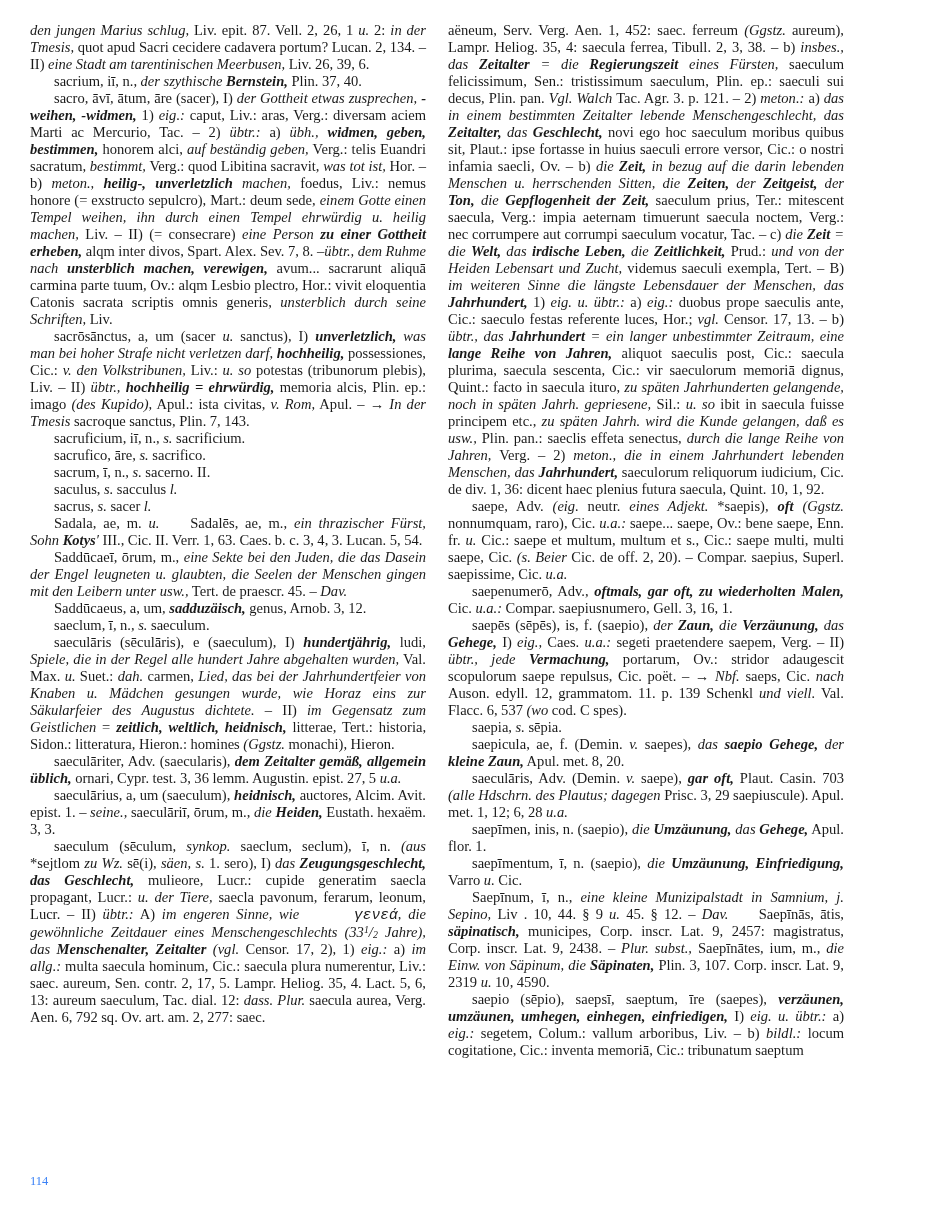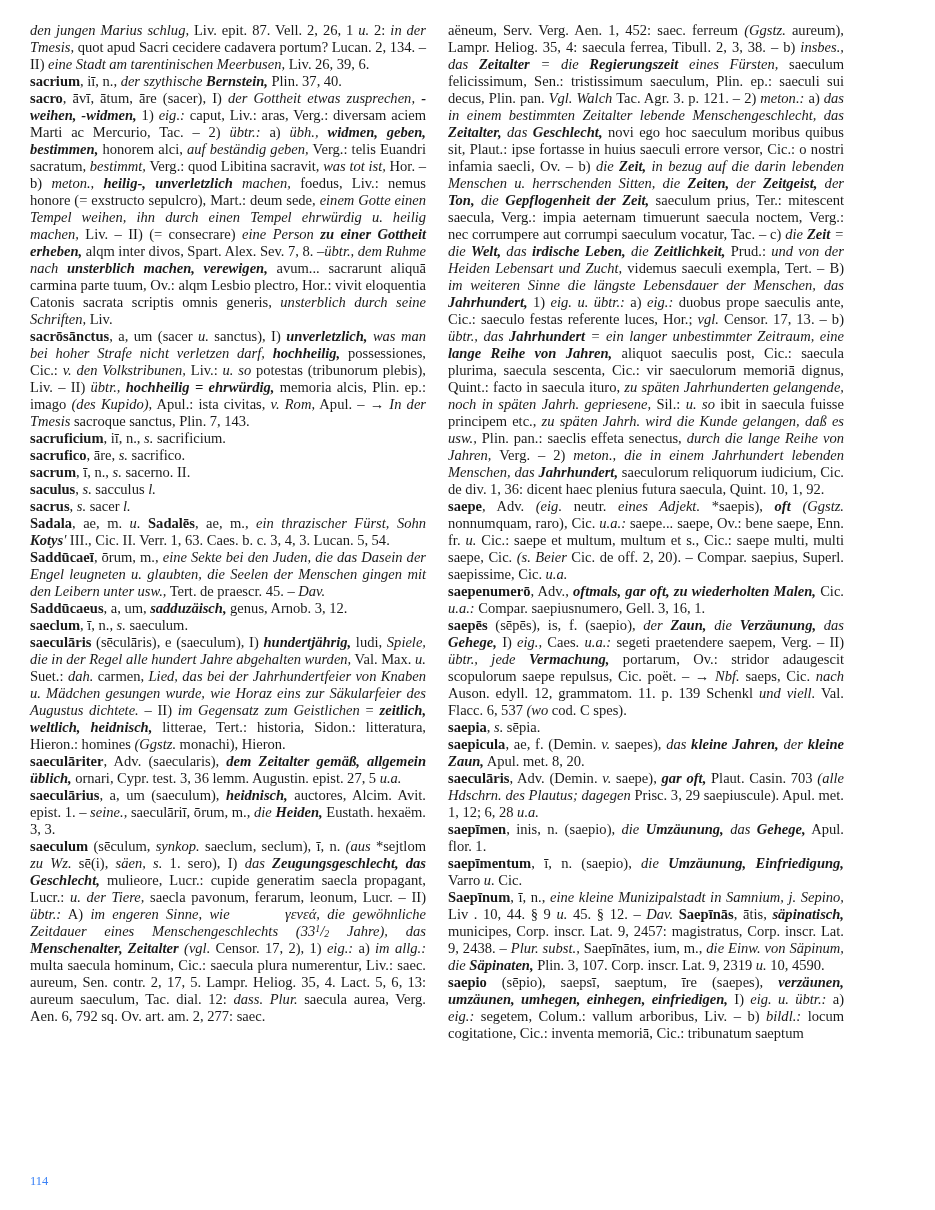--- a/index.html
+++ b/index.html
@@ -42,24 +42,24 @@
     text-align: justify;
     text-justify: inter-word;
     margin: 0 0 0 0;
     padding: 0;
     text-indent: 0;
     hyphens: manual;
     word-spacing: -0.1px;
   }
   
   .entry.cont { text-indent: 0; }
-  b   { font-weight: bold; font-style: normal; }
+  b   { font-weight: normal; font-style: normal; margin-left: 24px; }
   i   { font-style: italic; font-weight: normal; }
   bi  { font-weight: bold; font-style: italic; }
-  .gr { font-family: Liberation Serif, serif; font-style: italic; margin-left: 48px; }
+  .gr { font-family: Liberation Mono, monospace; font-style: italic; margin-left: 48px; }
   .frac {
     font-style: italic;
     white-space: nowrap;
   }
   .frac sup, .frac sub {
     font-size: 0.68em;
     line-height: 0;
   }
   .frac sup { vertical-align: 0.45em; }
   .frac sub { vertical-align: -0.15em; }
@@ -98,21 +98,21 @@
         <p class="entry"><b>saeculāriter</b>, Adv. (saecularis), <bi>dem Zeitalter gemäß, allgemein üblich,</bi> ornari, Cypr. test. 3, 36 lemm. Augustin. epist. 27, 5 <i>u.a.</i></p>
         <p class="entry"><b>saeculārius</b>, a, um (saeculum), <bi>heidnisch,</bi> auctores, Alcim. Avit. epist. 1. – <i>seine.,</i> saeculāriī, ōrum, m., <i>die <bi>Heiden,</bi></i> Eustath. hexaëm. 3, 3.</p>
         <p class="entry"><b>saeculum</b> (sēculum, <i>synkop.</i> saeclum, seclum), ī, n. <i>(aus</i> *sejtlom <i>zu Wz.</i> sē(i), <i>säen, s.</i> 1. sero), I) <i>das <bi>Zeugungsgeschlecht, das Geschlecht,</bi></i> mulieore, Lucr.: cupide generatim saecla propagant, Lucr.: <i>u. der Tiere,</i> saecla pavonum, ferarum, leonum, Lucr. – II) <i>übtr.:</i> A) <i>im engeren Sinne, wie <span class="gr">γενεά</span>, die gewöhnliche Zeitdauer eines Menschengeschlechts (33<span class="frac"><sup>1</sup>/<sub>2</sub></span> Jahre), das <bi>Menschenalter, Zeitalter</bi> (vgl.</i> Censor. 17, 2), 1) <i>eig.:</i> a) <i>im allg.:</i> multa saecula hominum, Cic.: saecula plura numerentur, Liv.: saec. aureum, Sen. contr. 2, 17, 5. Lampr. Heliog. 35, 4. Lact. 5, 6, 13: aureum saeculum, Tac. dial. 12: <i>dass. Plur.</i> saecula aurea, Verg. Aen. 6, 792 sq. Ov. art. am. 2, 277: saec.</p>
       </div>
     <div class="column" id="col-right">
         <p class="entry cont">aëneum, Serv. Verg. Aen. 1, 452: saec. ferreum <i>(Ggstz.</i> aureum), Lampr. Heliog. 35, 4: saecula ferrea, Tibull. 2, 3, 38. – b) <i>insbes., das <bi>Zeitalter</bi> = die <bi>Regierungszeit</bi> eines Fürsten,</i> saeculum felicissimum, Sen.: tristissimum saeculum, Plin. ep.: saeculi sui decus, Plin. pan. <i>Vgl. Walch</i> Tac. Agr. 3. p. 121. – 2) <i>meton.:</i> a) <i>das in einem bestimmten Zeitalter lebende Menschengeschlecht, das <bi>Zeitalter,</bi> das <bi>Geschlecht,</bi></i> novi ego hoc saeculum moribus quibus sit, Plaut.: ipse fortasse in huius saeculi errore versor, Cic.: o nostri infamia saecli, Ov. – b) <i>die <bi>Zeit,</bi> in bezug auf die darin lebenden Menschen u. herrschenden Sitten, die <bi>Zeiten,</bi> der <bi>Zeitgeist,</bi> der <bi>Ton,</bi> die <bi>Gepflogenheit der Zeit,</bi></i> saeculum prius, Ter.: mitescent saecula, Verg.: impia aeternam timuerunt saecula noctem, Verg.: nec corrumpere aut corrumpi saeculum vocatur, Tac. – c) <i>die <bi>Zeit</bi> = die <bi>Welt,</bi> das <bi>irdische Leben,</bi> die <bi>Zeitlichkeit,</bi></i> Prud.: <i>und von der Heiden Lebensart und Zucht,</i> videmus saeculi exempla, Tert. – B) <i>im weiteren Sinne die längste Lebensdauer der Menschen, das <bi>Jahrhundert,</bi></i> 1) <i>eig. u. übtr.:</i> a) <i>eig.:</i> duobus prope saeculis ante, Cic.: saeculo festas referente luces, Hor.; <i>vgl.</i> Censor. 17, 13. – b) <i>übtr., das <bi>Jahrhundert</bi> = ein langer unbestimmter Zeitraum, eine <bi>lange Reihe von Jahren,</bi></i> aliquot saeculis post, Cic.: saecula plurima, saecula sescenta, Cic.: vir saeculorum memoriā dignus, Quint.: facto in saecula ituro, <i>zu späten Jahrhunderten gelangende, noch in späten Jahrh. gepriesene,</i> Sil.: <i>u. so</i> ibit in saecula fuisse principem etc., <i>zu späten Jahrh. wird die Kunde gelangen, daß es usw.,</i> Plin. pan.: saeclis effeta senectus, <i>durch die lange Reihe von Jahren,</i> Verg. – 2) <i>meton., die in einem Jahrhundert lebenden Menschen, das <bi>Jahrhundert,</bi></i> saeculorum reliquorum iudicium, Cic. de div. 1, 36: dicent haec plenius futura saecula, Quint. 10, 1, 92.</p>
         <p class="entry"><b>saepe</b>, Adv. <i>(eig.</i> neutr. <i>eines Adjekt.</i> *saepis), <bi>oft</bi> <i>(Ggstz.</i> nonnumquam, raro), Cic. <i>u.a.:</i> saepe... saepe, Ov.: bene saepe, Enn. fr. <i>u.</i> Cic.: saepe et multum, multum et s., Cic.: saepe multi, multi saepe, Cic. <i>(s. Beier</i> Cic. de off. 2, 20). – Compar. saepius, Superl. saepissime, Cic. <i>u.a.</i></p>
         <p class="entry"><b>saepenumerō</b>, Adv., <bi>oftmals, gar oft, zu wiederholten Malen,</bi> Cic. <i>u.a.:</i> Compar. saepiusnumero, Gell. 3, 16, 1.</p>
         <p class="entry"><b>saepēs</b> (sēpēs), is, f. (saepio), <i>der <bi>Zaun,</bi> die <bi>Verzäunung,</bi> das <bi>Gehege,</bi></i> I) <i>eig.,</i> Caes. <i>u.a.:</i> segeti praetendere saepem, Verg. – II) <i>übtr., jede <bi>Vermachung,</bi></i> portarum, Ov.: stridor adaugescit scopulorum saepe repulsus, Cic. poët. – → <i>Nbf.</i> saeps, Cic. <i>nach</i> Auson. edyll. 12, grammatom. 11. p. 139 Schenkl <i>und viell.</i> Val. Flacc. 6, 537 <i>(wo</i> cod. C spes).</p>
         <p class="entry"><b>saepia</b>, <i>s.</i> sēpia.</p>
-        <p class="entry"><b>saepicula</b>, ae, f. (Demin. <i>v.</i> saepes), <i>das <bi>kleine Jahren,</bi> der <bi>kleine Zaun,</bi></i> Apul. met. 8, 20.</p>
+        <p class="entry"><b>saepicula</b>, ae, f. (Demin. <i>v.</i> saepes), <i>das <bi>saepio Gehege,</bi> der <bi>kleine Zaun,</bi></i> Apul. met. 8, 20.</p>
         <p class="entry"><b>saeculāris</b>, Adv. (Demin. <i>v.</i> saepe), <bi>gar oft,</bi> Plaut. Casin. 703 <i>(alle Hdschrn. des Plautus; dagegen</i> Prisc. 3, 29 saepiuscule). Apul. met. 1, 12; 6, 28 <i>u.a.</i></p>
         <p class="entry"><b>saepīmen</b>, inis, n. (saepio), <i>die <bi>Umzäunung,</bi> das <bi>Gehege,</bi></i> Apul. flor. 1.</p>
         <p class="entry"><b>saepīmentum</b>, ī, n. (saepio), <i>die <bi>Umzäunung, Einfriedigung,</bi></i> Varro <i>u.</i> Cic.</p>
         <p class="entry"><b>Saepīnum</b>, ī, n., <i>eine kleine Munizipalstadt in Samnium, j. Sepino,</i> Liv . 10, 44. § 9 <i>u.</i> 45. § 12. – <i>Dav.</i> <b>Saepīnās</b>, ātis, <bi>säpinatisch,</bi> municipes, Corp. inscr. Lat. 9, 2457: magistratus, Corp. inscr. Lat. 9, 2438. – <i>Plur. subst.,</i> Saepīnātes, ium, m., <i>die Einw. von Säpinum, die <bi>Säpinaten,</bi></i> Plin. 3, 107. Corp. inscr. Lat. 9, 2319 <i>u.</i> 10, 4590.</p>
         <p class="entry"><b>saepio</b> (sēpio), saepsī, saeptum, īre (saepes), <bi>verzäunen, umzäunen, umhegen, einhegen, einfriedigen,</bi> I) <i>eig. u. übtr.:</i> a) <i>eig.:</i> segetem, Colum.: vallum arboribus, Liv. – b) <i>bildl.:</i> locum cogitatione, Cic.: inventa memoriā, Cic.: tribunatum saeptum</p>
       </div>
 
   </div>
 
   <div class="pagenum">114</div>

